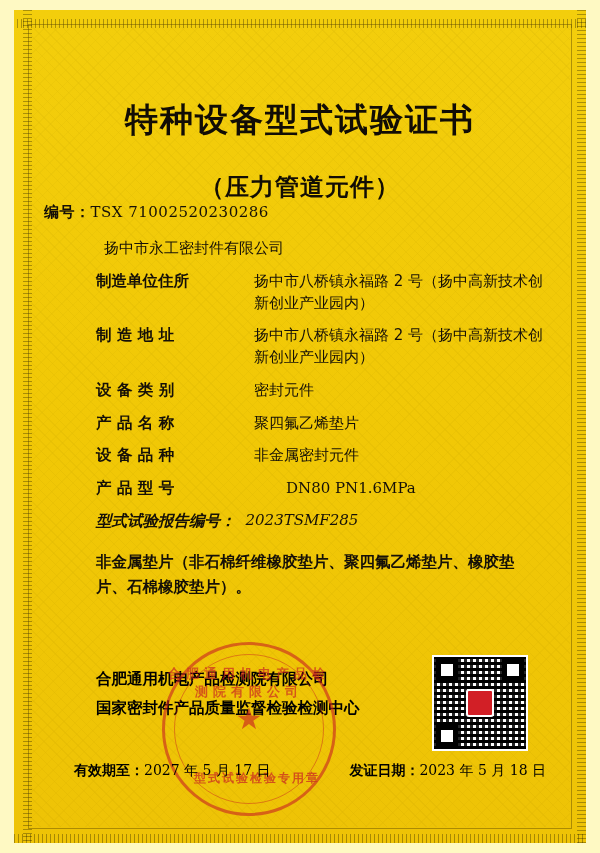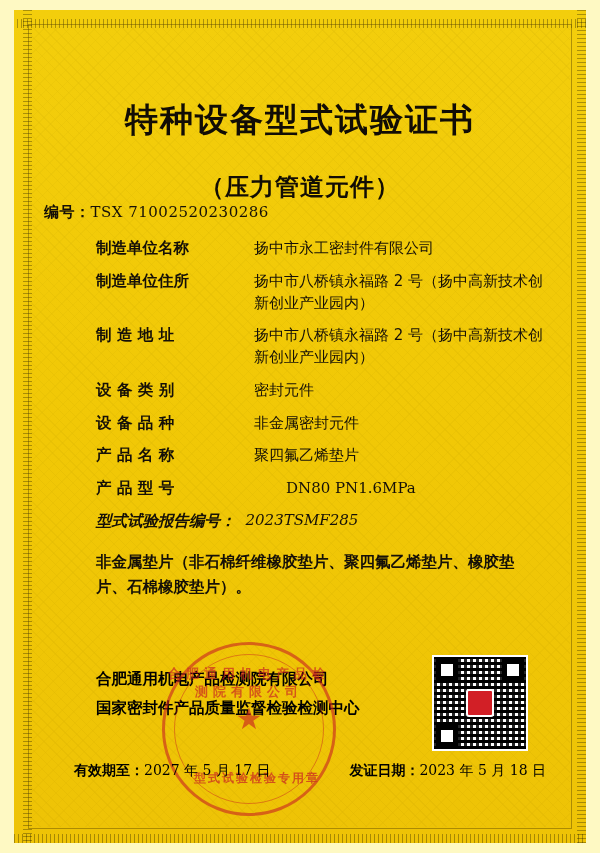--- a/index.html
+++ b/index.html
@@ -316,47 +316,46 @@
       <div class="title-main">特种设备型式试验证书</div>
       <div class="title-sub">（压力管道元件）</div>
 
       <div class="cert-no">
         <span>编号：</span><span class="no-val">TSX 71002520230286</span>
       </div>
 
       <div class="fields">
 
         <div class="field-row">
-          <div class="f-label">制造单位名称</div>
           <div class="f-value">扬中市永工密封件有限公司</div>
         </div>
 
         <div class="field-row">
           <div class="f-label">制造单位住所</div>
           <div class="f-value">扬中市八桥镇永福路 2 号（扬中高新技术创新创业产业园内）</div>
         </div>
 
         <div class="field-row">
           <div class="f-label">制 造 地 址</div>
           <div class="f-value">扬中市八桥镇永福路 2 号（扬中高新技术创新创业产业园内）</div>
         </div>
 
         <div class="field-row">
           <div class="f-label">设 备 类 别</div>
           <div class="f-value">密封元件</div>
         </div>
 
         <div class="field-row">
+          <div class="f-label">产 品 名 称</div>
+          <div class="f-value">聚四氟乙烯垫片</div>
+        </div>
+
+        <div class="field-row">
           <div class="f-label">设 备 品 种</div>
           <div class="f-value">非金属密封元件</div>
-        </div>
-
-        <div class="field-row">
-          <div class="f-label">产 品 名 称</div>
-          <div class="f-value">聚四氟乙烯垫片</div>
         </div>
 
         <div class="field-row">
           <div class="f-label">产 品 型 号</div>
           <div class="f-value mono">DN80 PN1.6MPa</div>
         </div>
 
       </div>
 
       <div class="report-row">

